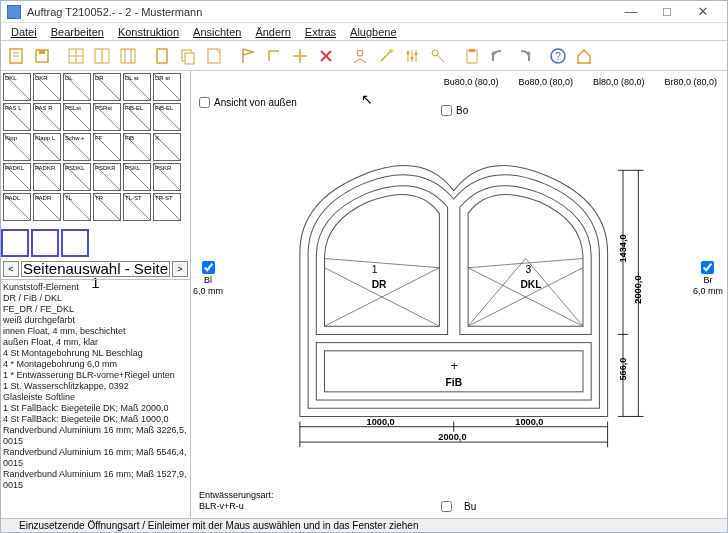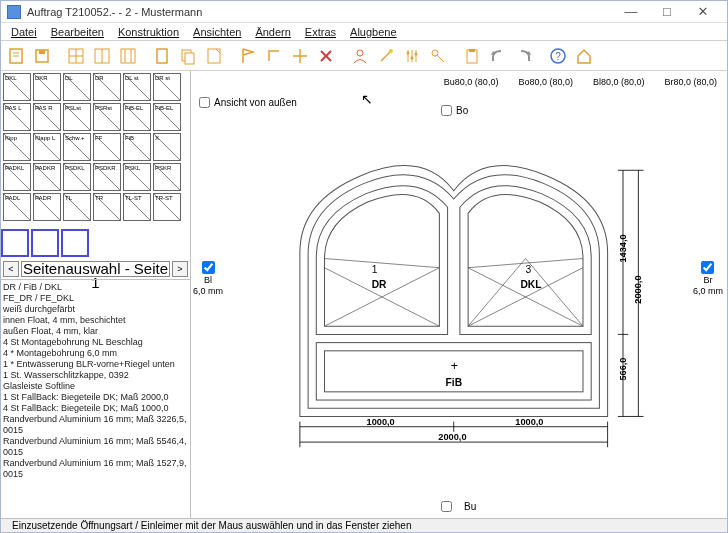--- a/index.html
+++ b/index.html
@@ -24,21 +24,21 @@
   .pagerbtn { width:16px; height:16px; border:1px solid #888; background:#f4f4f4; text-align:center; line-height:14px; font-size:9px;}
   .pagerlabel { flex:1; text-align:center; border:1px solid #888; height:16px; line-height:14px; margin:0 2px; font-size:15px;}
   .infobox { flex:1; border-top:1px solid #c0c0c0; overflow:auto; padding:2px; font-size:9px; line-height:11px; color:#222;}
   .right { flex:1; position:relative; background:#fff;}
   .tophdr { padding:4px 8px; font-size:10px; color:#333;}
   .dims { position:absolute; top:6px; right:10px; font-size:9px; display:flex; gap:20px;}
   .chkrow { display:flex; align-items:center; gap:4px; font-size:10px; }
   .chkrow input { width:11px; height:11px;}
   .canvas { position:absolute; left:20px; right:10px; top:48px; bottom:40px;}
   .cursor { position:absolute; left:170px; top:20px; font-size:14px; pointer-events:none;}
-  .statusbar { position:absolute; bottom:0; left:0; right:0; height:14px; background:#f0f0f0; border-top:1px solid #c0c0c0; font-size:10px; padding:0 11px; line-height:14px;}
+  .statusbar { position:absolute; bottom:0; left:0; right:0; height:14px; background:#f0f0f0; border-top:1px solid #c0c0c0; font-size:10px; padding:0 18px; line-height:14px;}
   .sideck { position:absolute; display:flex; flex-direction:column; align-items:center; font-size:9px; gap:1px;}
   svg.icon { width:18px; height:18px;}
 </style>
 </head>
 <body>
 
 <div class="titlebar">
   <div class="icon"></div>
   <div class="title">Auftrag T210052.- - 2 - Mustermann</div>
   <div class="winbtns">
@@ -244,20 +244,21 @@
       <div class="pcell blue"></div>
       <div class="pcell blue"></div>
       <div class="pcell blue"></div>
     </div>
     <div class="pager">
       <div class="pagerbtn">&lt;</div>
       <div class="pagerlabel">Seitenauswahl - Seite 1</div>
       <div class="pagerbtn">&gt;</div>
     </div>
     <div class="infobox" id="infobox">
+        <div>Kunststoff-Element</div>
         <div>DR / FiB / DKL</div>
         <div>FE_DR / FE_DKL</div>
         <div>weiß durchgefärbt</div>
         <div>innen Float, 4 mm, beschichtet</div>
         <div>außen Float, 4 mm, klar</div>
         <div>4 St Montagebohrung NL Beschlag</div>
         <div>4 * Montagebohrung 6,0 mm</div>
         <div>1 * Entwässerung BLR-vorne+Riegel unten</div>
         <div>1 St. Wasserschlitzkappe, 0392</div>
         <div>Glasleiste Softline</div>
@@ -345,16 +346,20 @@
             <line x1="390" y1="210" x2="400" y2="210"></line>
             <line x1="390" y1="290" x2="415" y2="290"></line>
           <line x1="410" y1="50" x2="410" y2="290"></line>
         </g>
         <text x="398" y="255" font-size="9" font-weight="bold" transform="rotate(-90 398 255)">566,0</text>
         <text x="413" y="180" font-size="9" font-weight="bold" transform="rotate(-90 413 180)">2000,0</text>
         <text x="398" y="140" font-size="9" font-weight="bold" transform="rotate(-90 398 140)">1434,0</text>
       </svg>
     </div>
 
+    <div style="position:absolute; left:8px; bottom:6px; font-size:9px; line-height:11px;">
+      <div>Entwässerungsart:</div>
+      <div>BLR-v+R-u</div>
+    </div>
   </div>
 </div>
 
 <div class="statusbar">Einzusetzende Öffnungsart / Einleimer mit der Maus auswählen und in das Fenster ziehen</div>
 
 </body></html>

